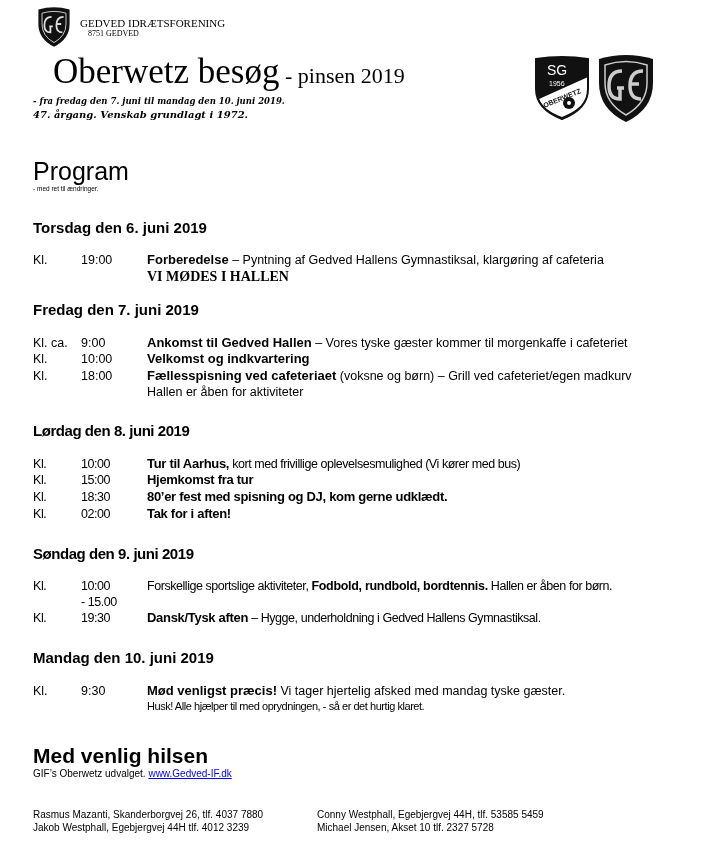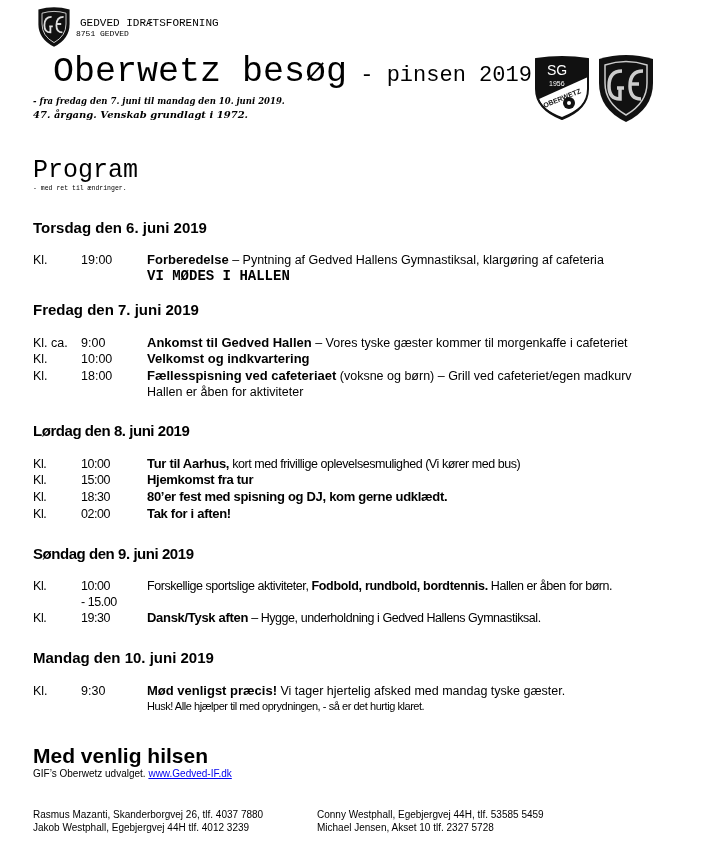--- a/index.html
+++ b/index.html
@@ -1,25 +1,25 @@
 <!DOCTYPE html>
 <html><head>
 <meta charset="utf-8">
 <style>
   html, body { margin: 0; padding: 0; background: #ffffff; }
   body { width: 717px; height: 844px; position: relative; overflow: hidden; color: #000; font-family: "Liberation Sans", sans-serif; }
   .abs { position: absolute; }
-  .serif { font-family: Liberation Mono, monospace; }
-  .sans { font-family: Liberation Mono, monospace; }
+  .serif { font-family: Liberation Serif, serif; }
+  .sans { font-family: Liberation Sans, sans-serif; }
   .script { font-family: "DejaVu Serif", serif; font-style: italic; font-weight: bold; }
 
   
   .gif-small { left: 33px; top: 6px; width: 42px; height: 42px; }
   .org-name { left: 80px; top: 17px; font-size: 11px; line-height: 12px; letter-spacing: 0; }
-  .org-city { left: 76px; top: 29px; font-size: 8px; line-height: 9px; }
+  .org-city { left: 88px; top: 29px; font-size: 8px; line-height: 9px; }
 
   .title { left: 33px; top: 52px; font-size: 35px; line-height: 40px; white-space: nowrap; margin-left: 20px; }
   .title .sub { font-size: 22px; }
   .dates { left: 33px; top: 96px; font-size: 8.5px; line-height: 11px; }
   .founded { left: 33px; top: 110px; font-size: 10px; line-height: 10px; }
 
   .logo-sg { left: 533px; top: 55px; width: 58px; height: 66px; }
   .logo-gif { left: 596px; top: 53px; width: 60px; height: 70px; }
 
   .program { left: 33px; top: 157px; font-size: 25px; line-height: 28px; }

